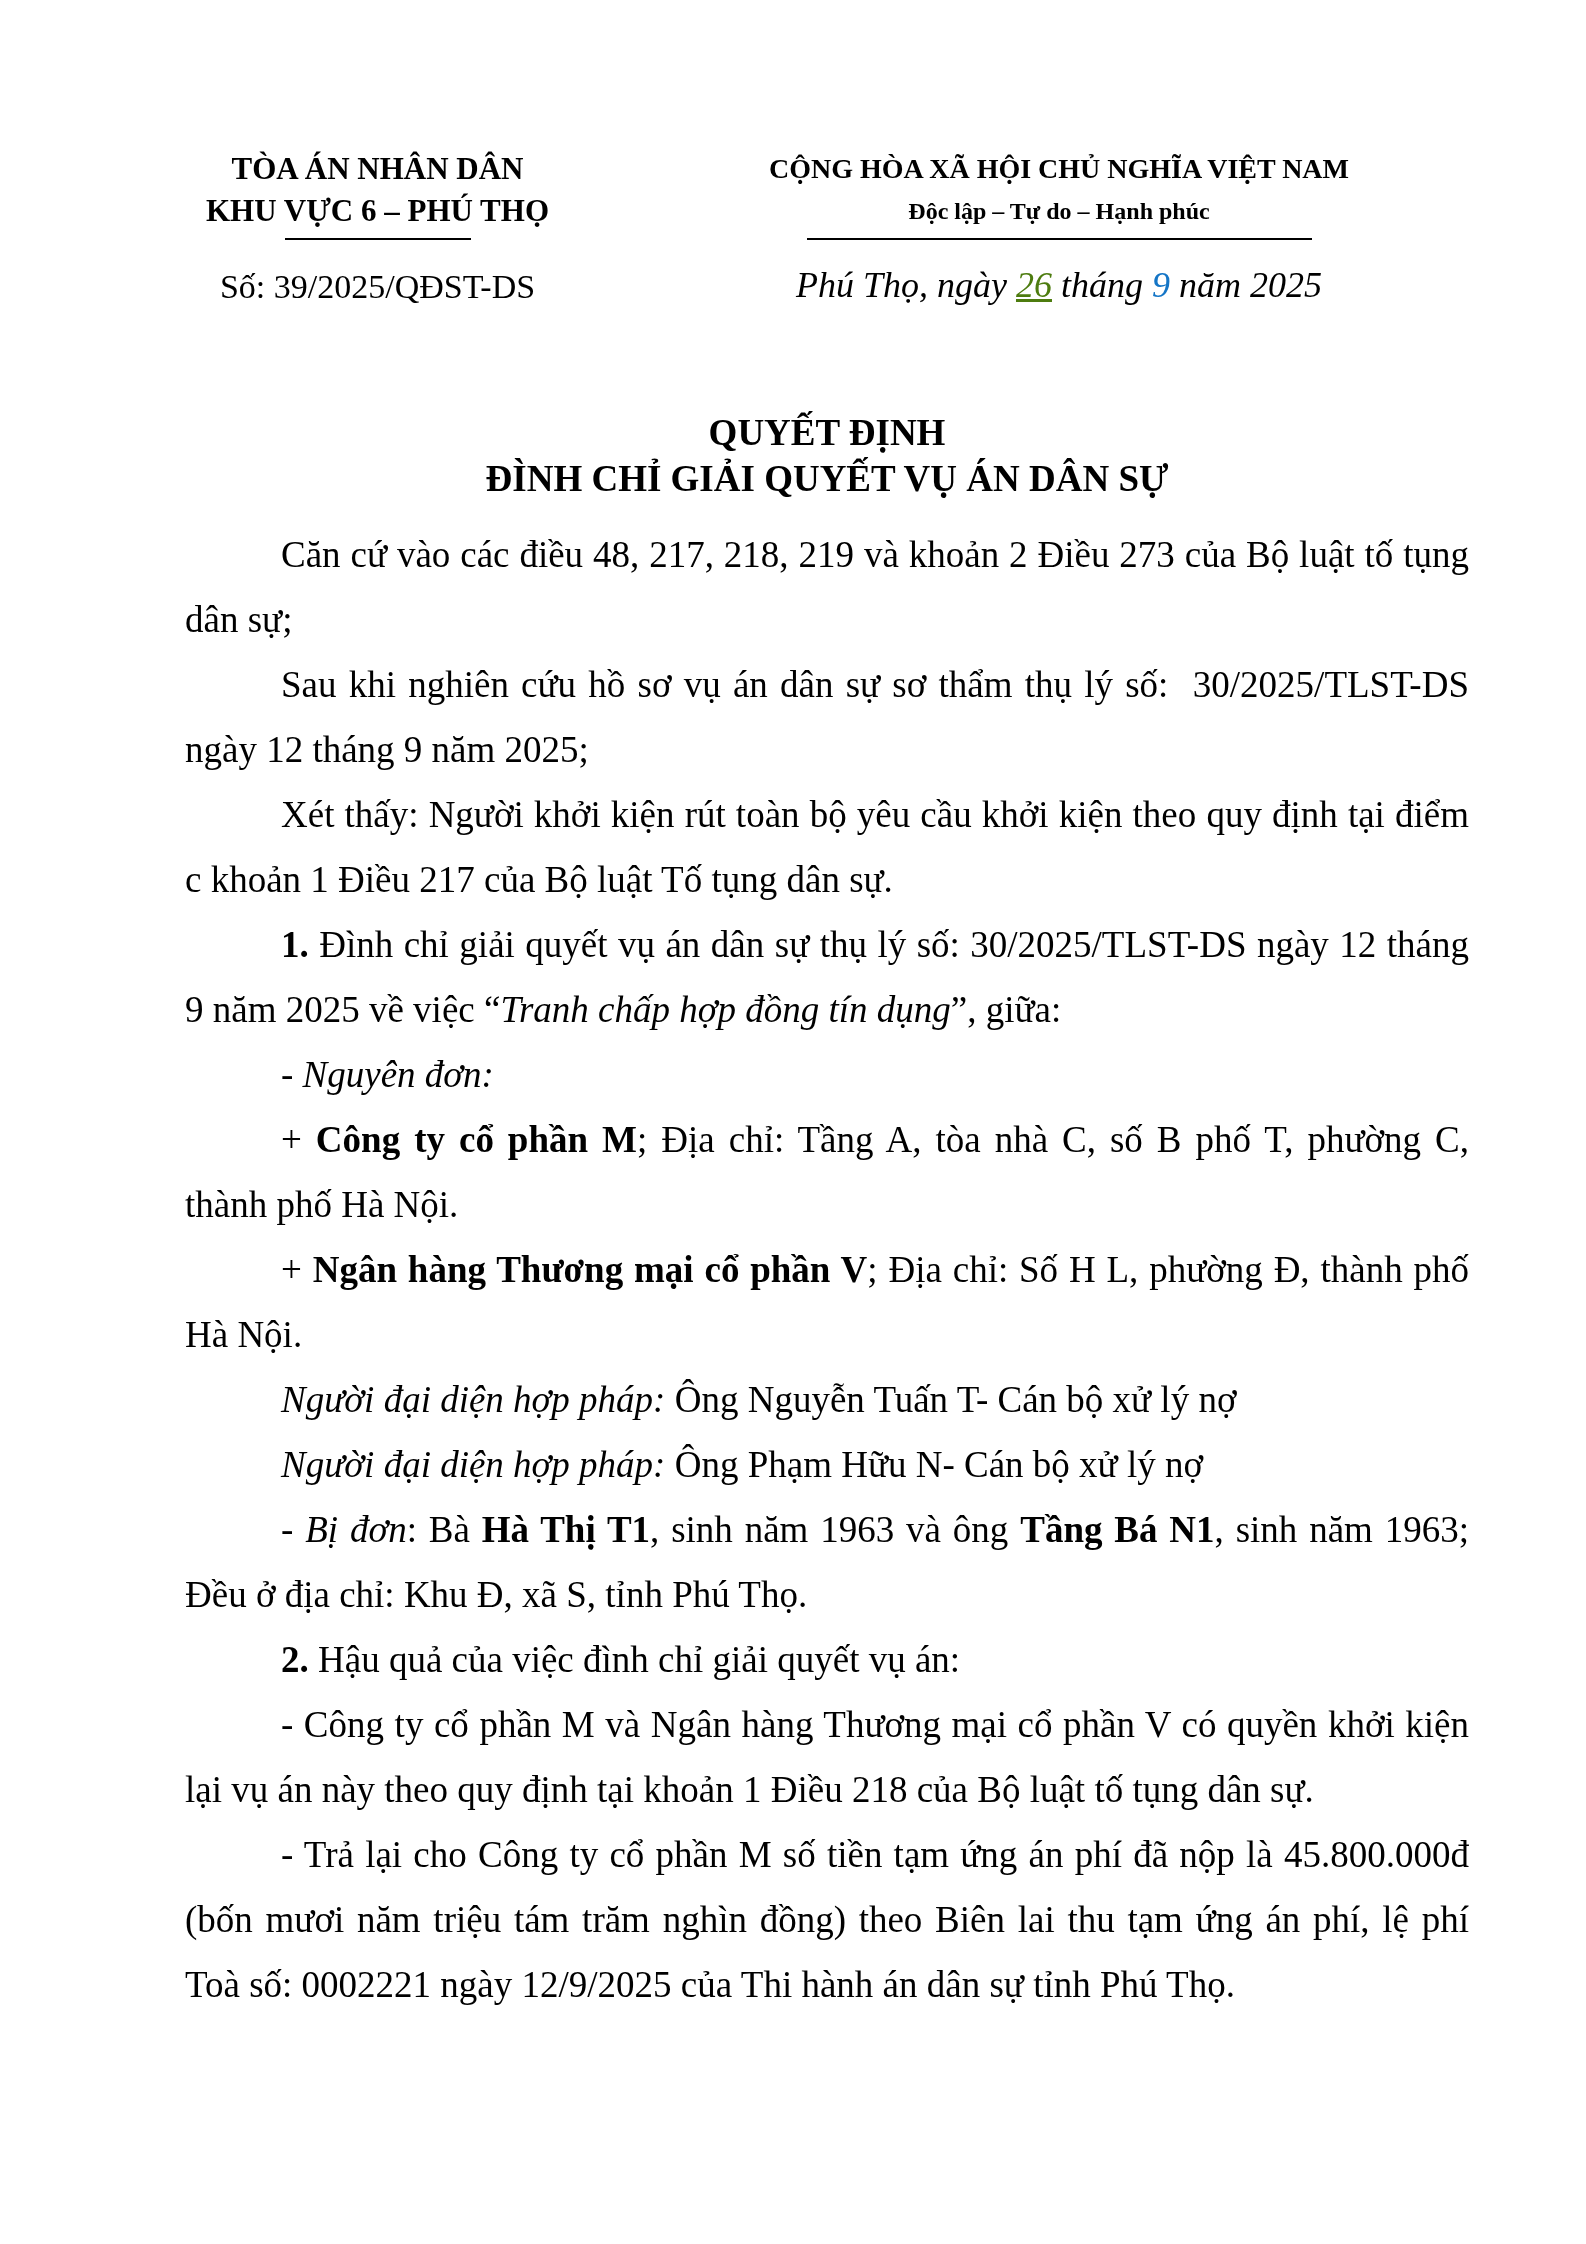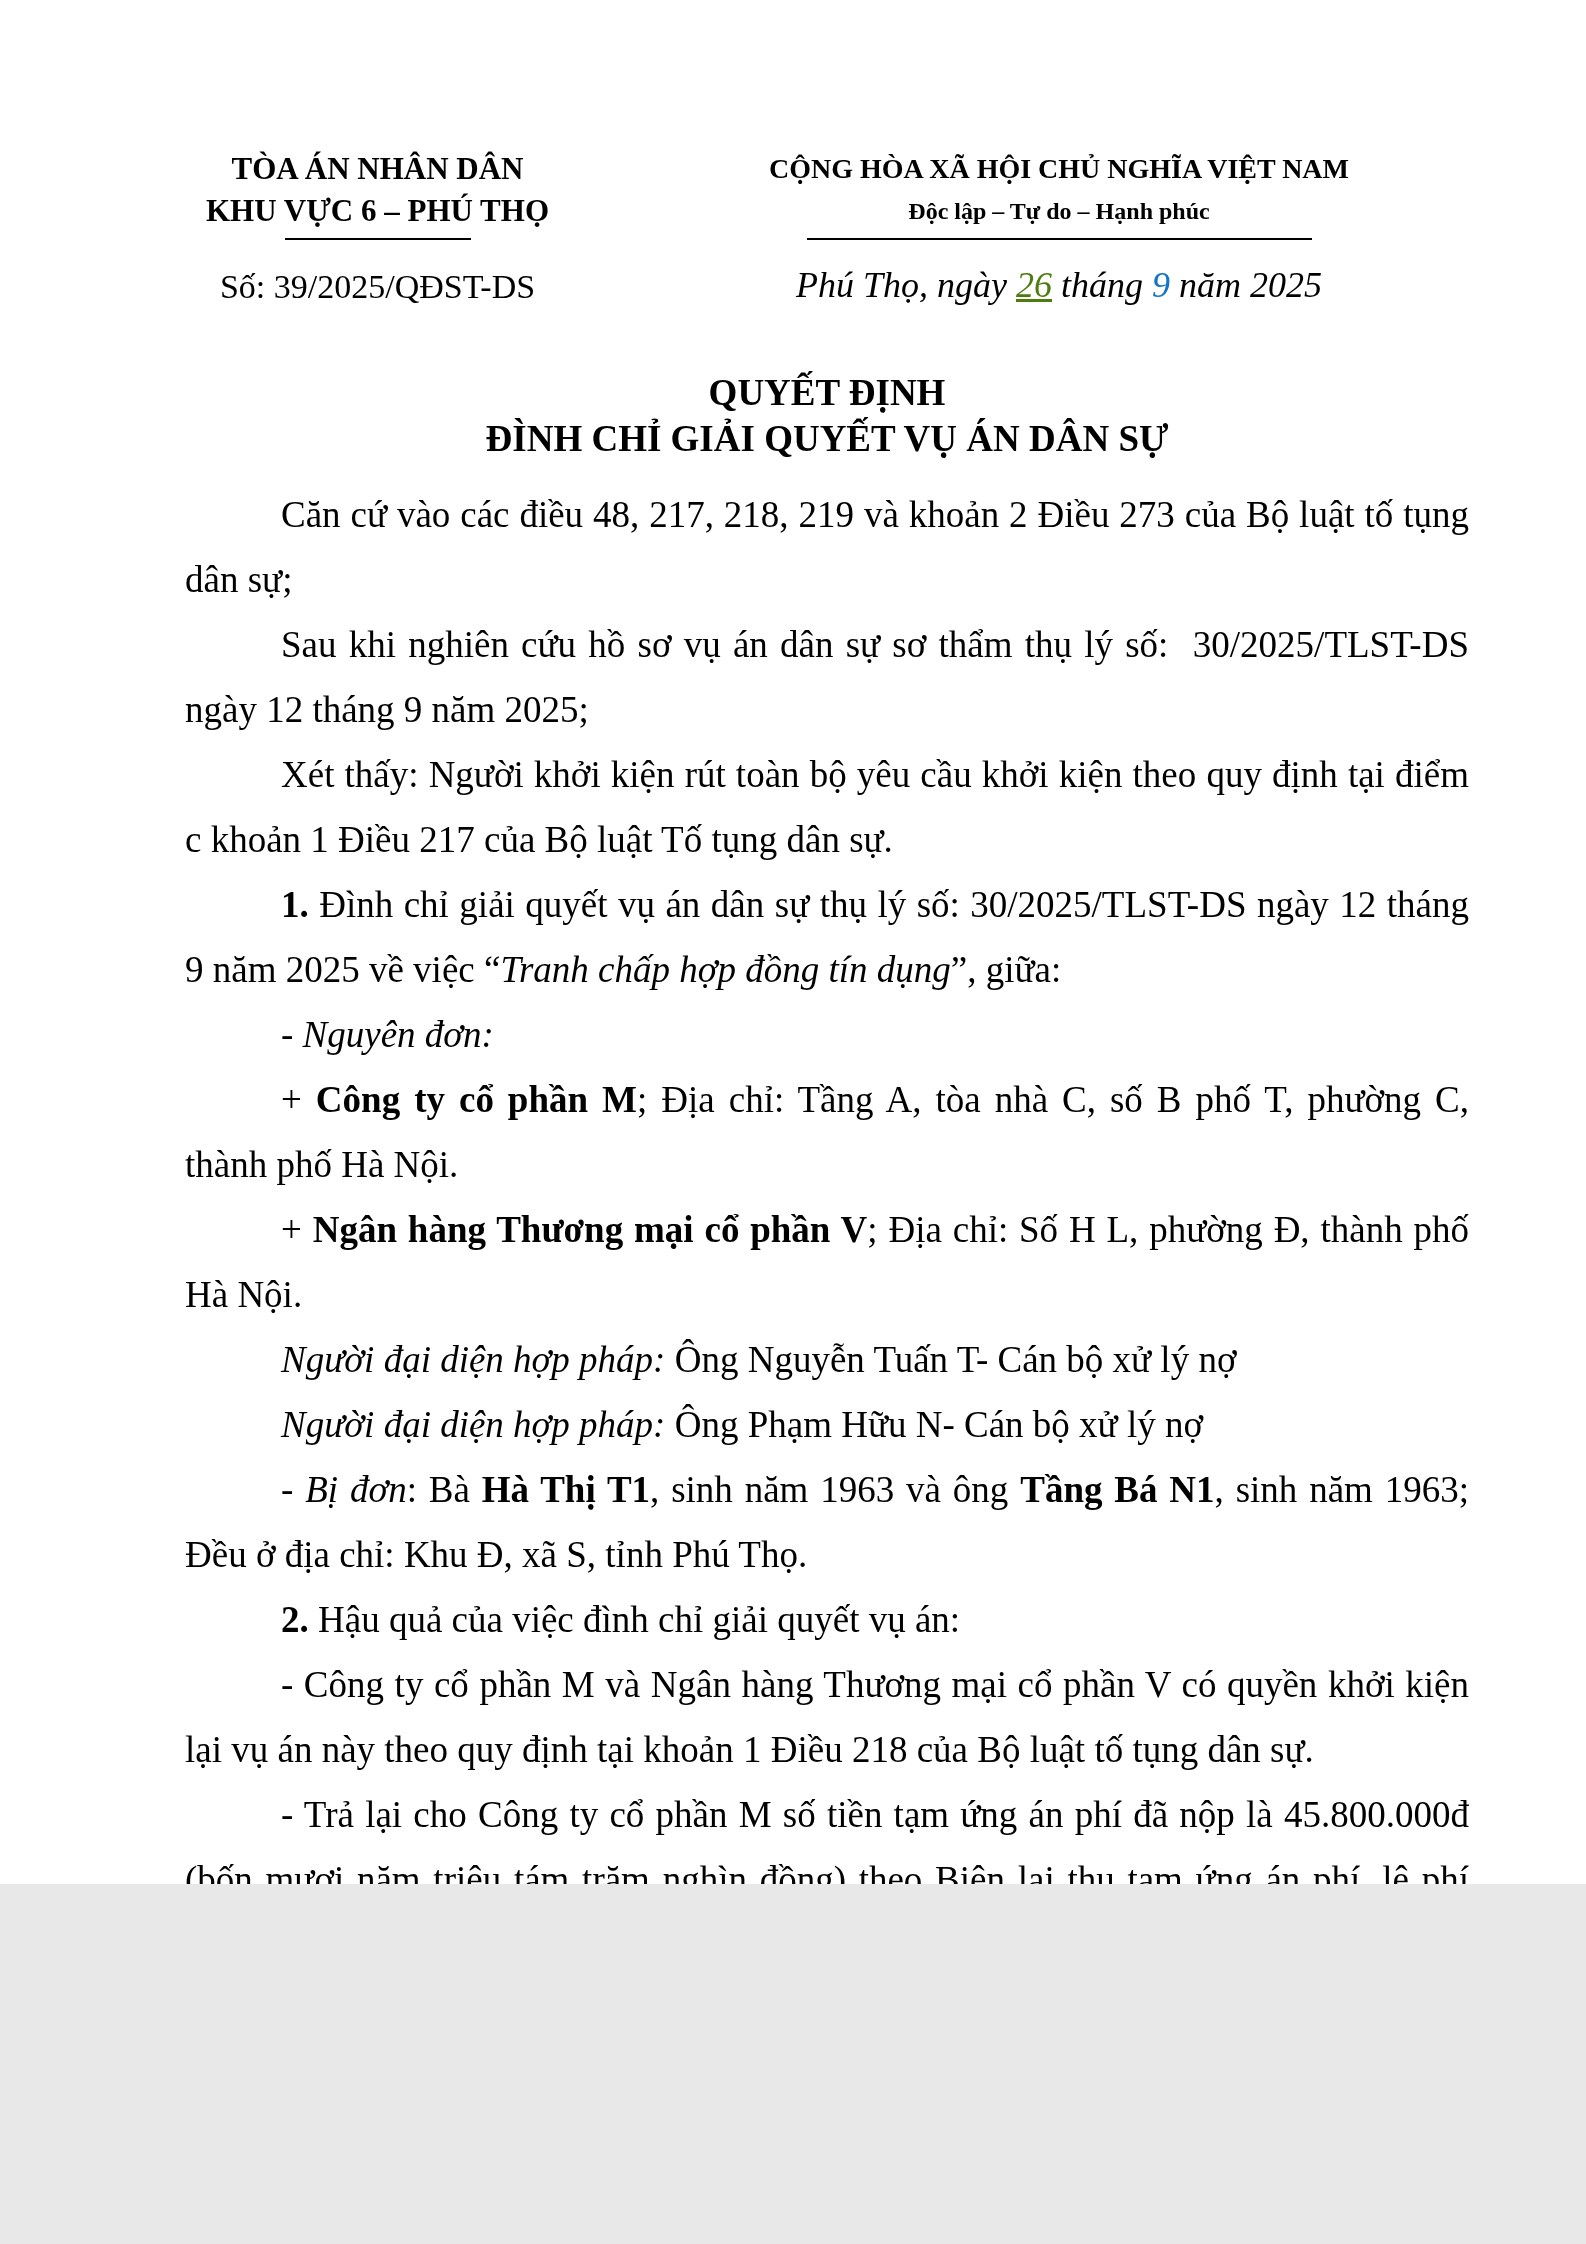--- a/index.html
+++ b/index.html
@@ -1,37 +1,37 @@
 <!DOCTYPE html>
 <html><head>
 <meta charset="utf-8">
 <style>
   html,body{margin:0;padding:0;background:#e8e8e8;}
   .page{
     position:relative;
-    width:1586px;height:1884px;
+    width:1586px;height:2244px;
     background:#ffffff;
     box-sizing:border-box;
     padding:148px 117px 0 185px;
     font-family:"Liberation Serif","DejaVu Serif",serif;
     color:#000;
     overflow:hidden;
   }
   .header{display:flex;justify-content:space-between;align-items:flex-start;}
   .col-court{width:385px;text-align:center;}
   .col-republic{width:820px;text-align:center;}
   .court-name{font-weight:bold;font-size:31px;line-height:42px;}
   .republic-name{font-weight:bold;font-size:28px;line-height:42px;}
   .motto{font-weight:bold;font-size:24px;line-height:42px;font-family:Liberation Serif, serif;}
   .rule{border-top:2px solid #000;height:0;margin:6px auto 0;}
   .rule-court{width:186px;}
   .rule-republic{width:505px;}
   .doc-number{font-size:34px;line-height:46px;margin-top:24px;}
   .date-line{font-style:italic;font-size:36px;line-height:46px;margin-top:22px;white-space:nowrap;}
-  .title-block{margin-top:60px;text-align:center;font-weight:bold;font-size:37px;line-height:46px;}
+  .title-block{margin-top:100px;text-align:center;font-weight:bold;font-size:37px;line-height:46px;}
   .doc-body{margin-top:20px;font-size:37px;line-height:65px;text-align:justify;}
   .doc-body p{margin:0;text-indent:96px;}
   .doc-body p.center{text-align:center;text-indent:0;font-weight:bold;}
   .doc-body p.space-before{margin-top:33px;}
 </style>
 </head>
 <body>
 
 <div class="page">
 

